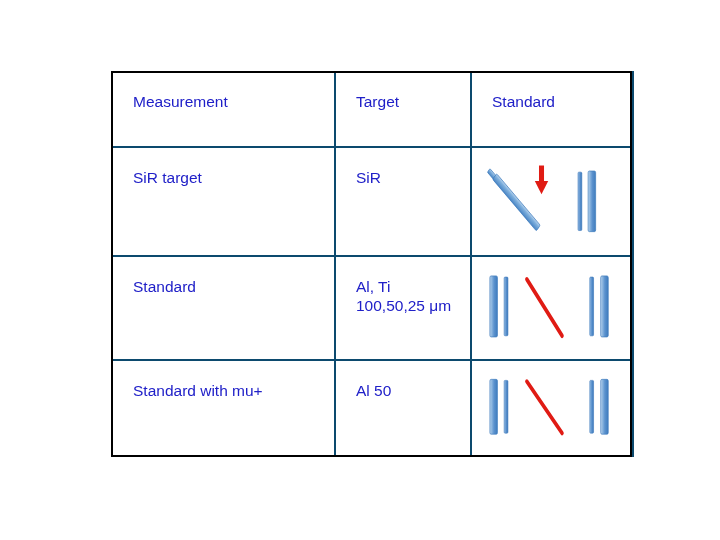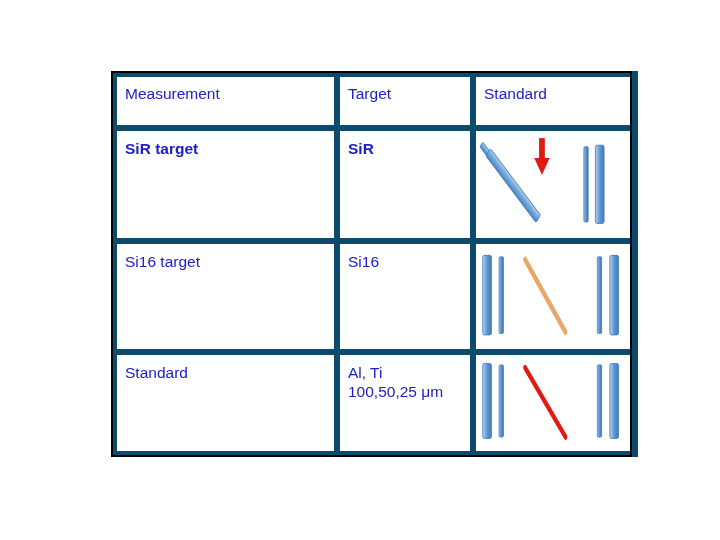--- a/index.html
+++ b/index.html
@@ -25,22 +25,22 @@
     position: absolute;
     left: 111px;
     top: 71px;
     width: 521px;
     height: 386px;
     border-collapse: collapse;
     table-layout: fixed;
     background: #ffffff;
   }
   .meas-table td {
-    border: 6px solid #0c4a6e;
-    padding: 0;
+    border: 2px solid #0c4a6e;
+    padding: 12px;
     vertical-align: top;
     background: #ffffff;
   }
   .meas-table .col-meas { width: 223px; }
   .meas-table .col-target { width: 136px; }
   .meas-table .col-geom { width: 162px; }
 
   
   .frame {
     position: absolute;
@@ -99,21 +99,21 @@
           <span class="cell-text header">Measurement</span>
         </td>
         <td>
           <span class="cell-text header">Target</span>
         </td>
         <td>
           <span class="cell-text header">Standard</span>
         </td>
       </tr>
 
-      <tr style="height:75px;font-weight:bold;">
+      <tr style="height:75px;">
         <td>
           <span class="cell-text">SiR target</span>
         </td>
         <td>
           <span class="cell-text">SiR</span>
         </td>
         <td class="geom-cell">
           <div class="geom-stage">
             <svg viewBox="0 0 162 75" preserveAspectRatio="none">
               <defs>
@@ -152,42 +152,20 @@
                 <polygon points="60.5,19 76.5,19 68.5,31" fill="#e01b14"></polygon>
               </g>
 
               <rect x="112" y="11" width="4.5" height="53" rx="1" fill="url(#gThinV)" stroke="#3a77ba" stroke-width="0.6"></rect>
               <rect x="124" y="10" width="9" height="55" rx="1.5" fill="url(#gThickV)" stroke="#3f7cbd" stroke-width="0.7"></rect>
             </svg>
           </div>
         </td>
       </tr>
 
-      <tr style="height:74px;">
-        <td>
-          <span class="cell-text">Si16 target</span>
-        </td>
-        <td>
-          <span class="cell-text">Si16</span>
-        </td>
-        <td class="geom-cell">
-          <div class="geom-stage">
-            <svg viewBox="0 0 162 74" preserveAspectRatio="none">
-
-              <rect x="7" y="8" width="9" height="56" rx="1.5" fill="url(#gThickV)" stroke="#3f7cbd" stroke-width="0.7"></rect>
-              <rect x="24" y="9" width="4.5" height="54" rx="1" fill="url(#gThinV)" stroke="#3a77ba" stroke-width="0.6"></rect>
-
-              <line x1="51" y1="11" x2="93" y2="62" stroke="#e8a86a" stroke-width="4" stroke-linecap="round"></line>
-
-              <rect x="126" y="9" width="4.5" height="54" rx="1" fill="url(#gThinV)" stroke="#3a77ba" stroke-width="0.6"></rect>
-              <rect x="139" y="8" width="9" height="56" rx="1.5" fill="url(#gThickV)" stroke="#3f7cbd" stroke-width="0.7"></rect>
-            </svg>
-          </div>
-        </td>
-      </tr>
 
       <tr style="height:68px;">
         <td>
           <span class="cell-text">Standard</span>
         </td>
         <td>
           <span class="cell-text">Al, Ti
 100,50,25 μm</span>
         </td>
         <td class="geom-cell">
@@ -197,19 +175,38 @@
               <rect x="24" y="7" width="4.5" height="51" rx="1" fill="url(#gThinV)" stroke="#3a77ba" stroke-width="0.6"></rect>
               <line x1="51" y1="9" x2="93" y2="58" stroke="#e01b14" stroke-width="4" stroke-linecap="round"></line>
               <rect x="126" y="7" width="4.5" height="51" rx="1" fill="url(#gThinV)" stroke="#3a77ba" stroke-width="0.6"></rect>
               <rect x="139" y="6" width="9" height="53" rx="1.5" fill="url(#gThickV)" stroke="#3f7cbd" stroke-width="0.7"></rect>
             </svg>
           </div>
         </td>
       </tr>
 
 
+      <tr style="height:66px;">
+        <td>
+          <span class="cell-text">Standard with mu+</span>
+        </td>
+        <td>
+          <span class="cell-text">Al 50</span>
+        </td>
+        <td class="geom-cell">
+          <div class="geom-stage">
+            <svg viewBox="0 0 162 66" preserveAspectRatio="none">
+              <rect x="7" y="6" width="9" height="52" rx="1.5" fill="url(#gThickV)" stroke="#3f7cbd" stroke-width="0.7"></rect>
+              <rect x="24" y="7" width="4.5" height="50" rx="1" fill="url(#gThinV)" stroke="#3a77ba" stroke-width="0.6"></rect>
+              <line x1="51" y1="8" x2="93" y2="57" stroke="#e01b14" stroke-width="4" stroke-linecap="round"></line>
+              <rect x="126" y="7" width="4.5" height="50" rx="1" fill="url(#gThinV)" stroke="#3a77ba" stroke-width="0.6"></rect>
+              <rect x="139" y="6" width="9" height="52" rx="1.5" fill="url(#gThickV)" stroke="#3f7cbd" stroke-width="0.7"></rect>
+            </svg>
+          </div>
+        </td>
+      </tr>
 
     </tbody>
   </table>
 
   <div class="frame"></div>
 
 </div>
 
 </body></html>

